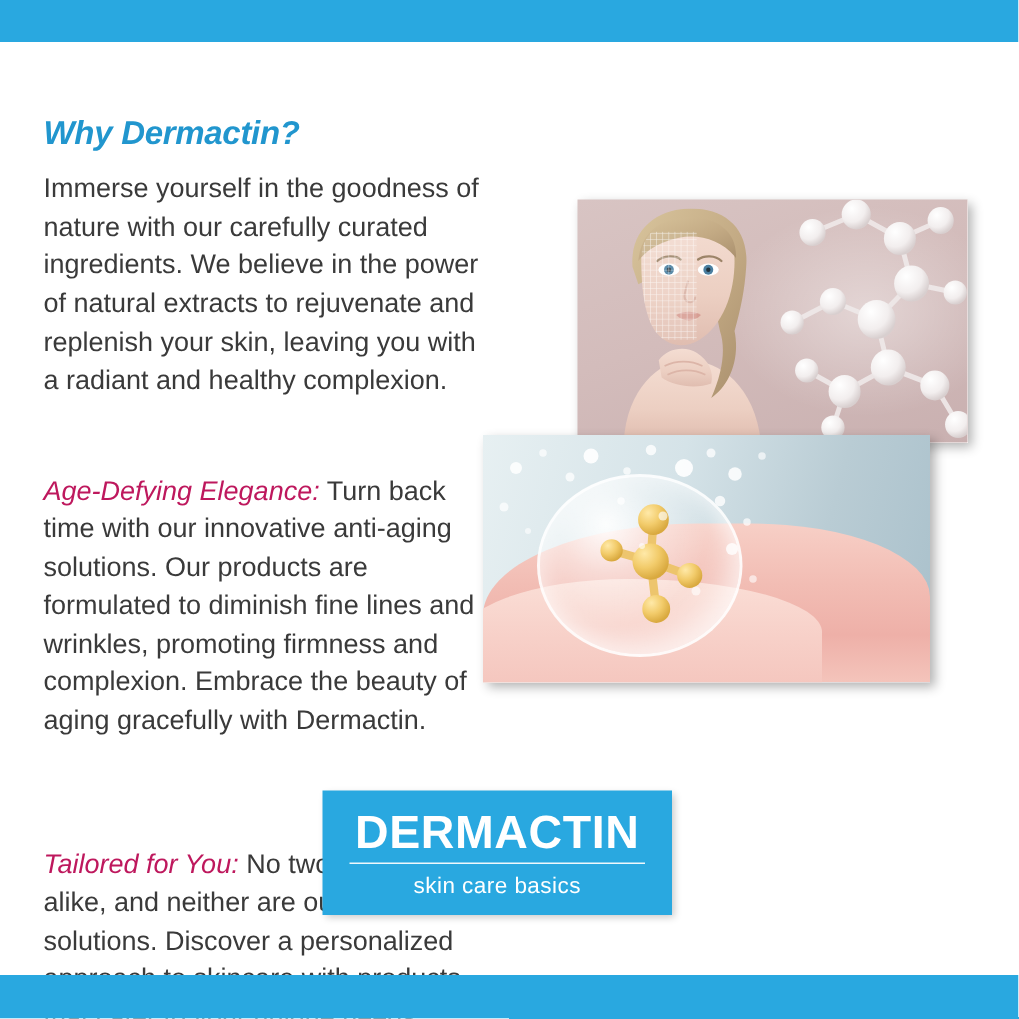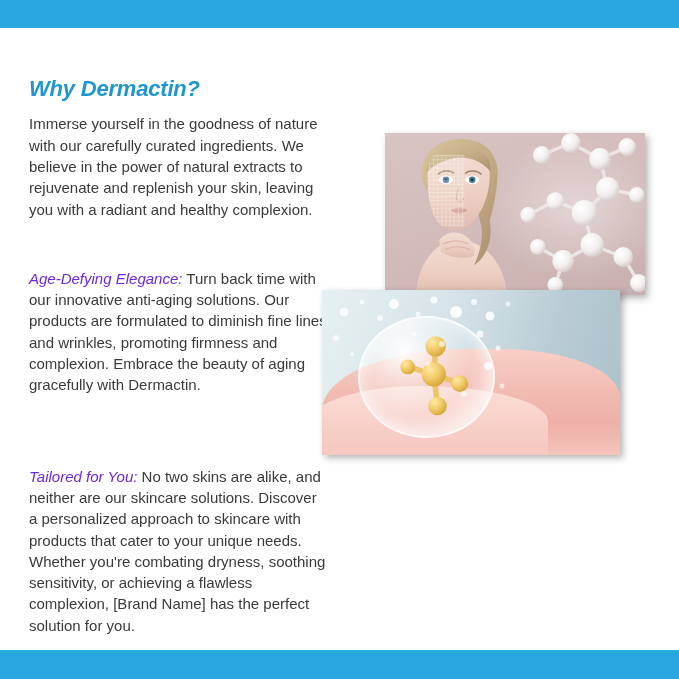--- a/index.html
+++ b/index.html
@@ -45,30 +45,30 @@
     font-size: 22px;
     font-weight: bold;
     font-style: italic;
     color: #2196ce;
     letter-spacing: -0.2px;
     line-height: 1.2;
     margin-bottom: 11px;
   }
 
   .para {
-    font-size: 15px;
+    font-size: 18px;
     line-height: 1.42;
     color: #3a3a3a;
   }
   .para.p1 { margin-bottom: 0; }
   .block-2 { margin-top: 48px; }
   .block-3 { margin-top: 70px; }
 
   .lead-in {
-    color: #6d28d9;
+    color: #be185d;
     font-style: italic;
     font-weight: normal;
   }
 
   
   .photo {
     position: absolute;
     overflow: hidden;
     box-shadow: 3px 3px 7px rgba(0,0,0,0.30);
     background: #eee;
@@ -321,15 +321,19 @@
         <circle cx="14" cy="48" r="3" opacity=".7"></circle>
         <circle cx="30" cy="64" r="2" opacity=".6"></circle>
         <circle cx="92" cy="44" r="2.5" opacity=".7"></circle>
         <circle cx="120" cy="54" r="3" opacity=".65"></circle>
         <circle cx="106" cy="74" r="2" opacity=".6"></circle>
         <circle cx="142" cy="104" r="3" opacity=".6"></circle>
       </g>
     </svg>
   </div>
 
+  <div class="logo-box">
+    <div class="logo-word">DERMACTIN</div>
+    <div class="logo-tag">skin care basics</div>
+  </div>
 
   <div class="bar-bottom"></div>
 </div>
 
 </body></html>

